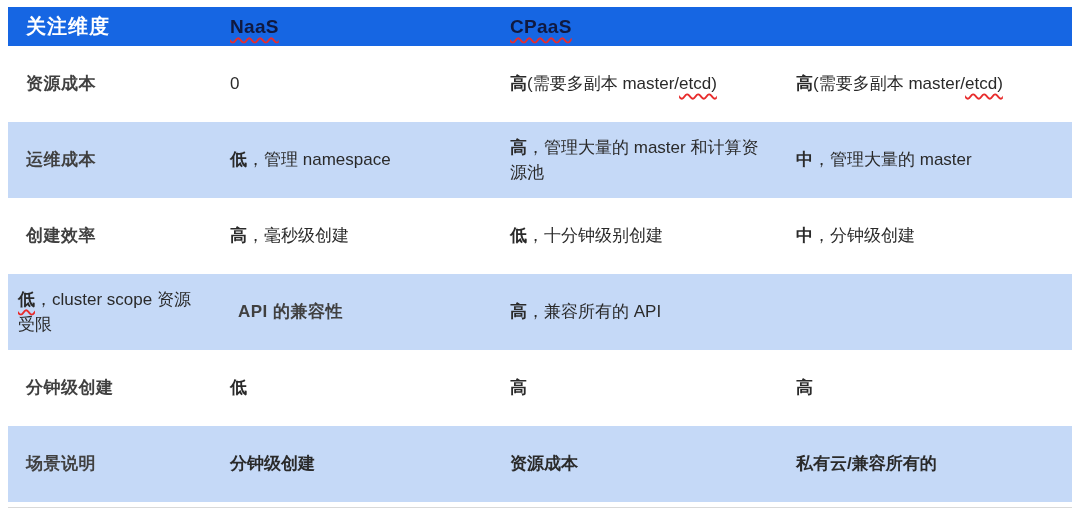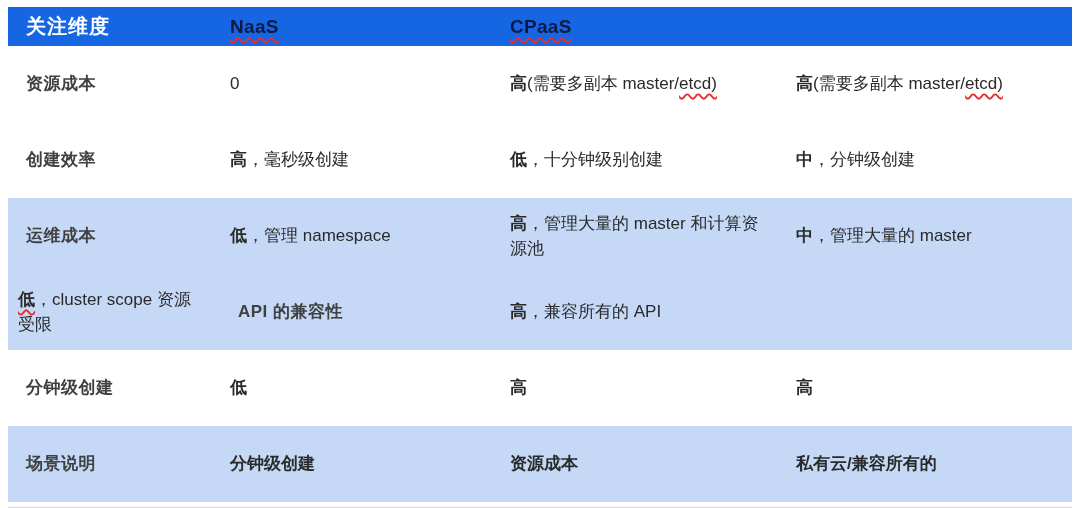--- a/index.html
+++ b/index.html
@@ -84,31 +84,31 @@
         <div class="th"><span class="wavy">CPaaS</span></div>
       </div>
     <div class="tbody">
 
     <div class="row">
           <div class="cell label">资源成本</div>
           <div class="cell"><span class="">0</span></div>
           <div class="cell"><span class="b">高</span><span class="">(需要多副本 master/</span><span class=" wavy">etcd)</span></div>
           <div class="cell"><span class="b">高</span><span class="">(需要多副本 master/</span><span class=" wavy">etcd)</span></div>
         </div>
+        <div class="row alt">
+          <div class="cell label">运维成本</div>
+          <div class="cell"><span class="b">低</span><span class="">，管理 namespace</span></div>
+          <div class="cell"><span class="b">高</span><span class="">，管理大量的 master 和计算资源池</span></div>
+          <div class="cell"><span class="b">中</span><span class="">，管理大量的 master</span></div>
+        </div>
         <div class="row">
           <div class="cell label">创建效率</div>
           <div class="cell"><span class="b">高</span><span class="">，毫秒级创建</span></div>
           <div class="cell"><span class="b">低</span><span class="">，十分钟级别创建</span></div>
           <div class="cell"><span class="b">中</span><span class="">，分钟级创建</span></div>
-        </div>
-        <div class="row alt">
-          <div class="cell label">运维成本</div>
-          <div class="cell"><span class="b">低</span><span class="">，管理 namespace</span></div>
-          <div class="cell"><span class="b">高</span><span class="">，管理大量的 master 和计算资源池</span></div>
-          <div class="cell"><span class="b">中</span><span class="">，管理大量的 master</span></div>
         </div>
         <div class="row alt">
           <div class="cell"><span class="b wavy">低</span><span class="">，cluster scope 资源受限</span></div>
           <div class="cell label">API 的兼容性</div>
           <div class="cell"><span class="b">高</span><span class="">，兼容所有的 API</span></div>
         </div>
         <div class="row">
           <div class="cell label">分钟级创建</div>
           <div class="cell"><span class="b">低</span></div>
           <div class="cell"><span class="b">高</span></div>

